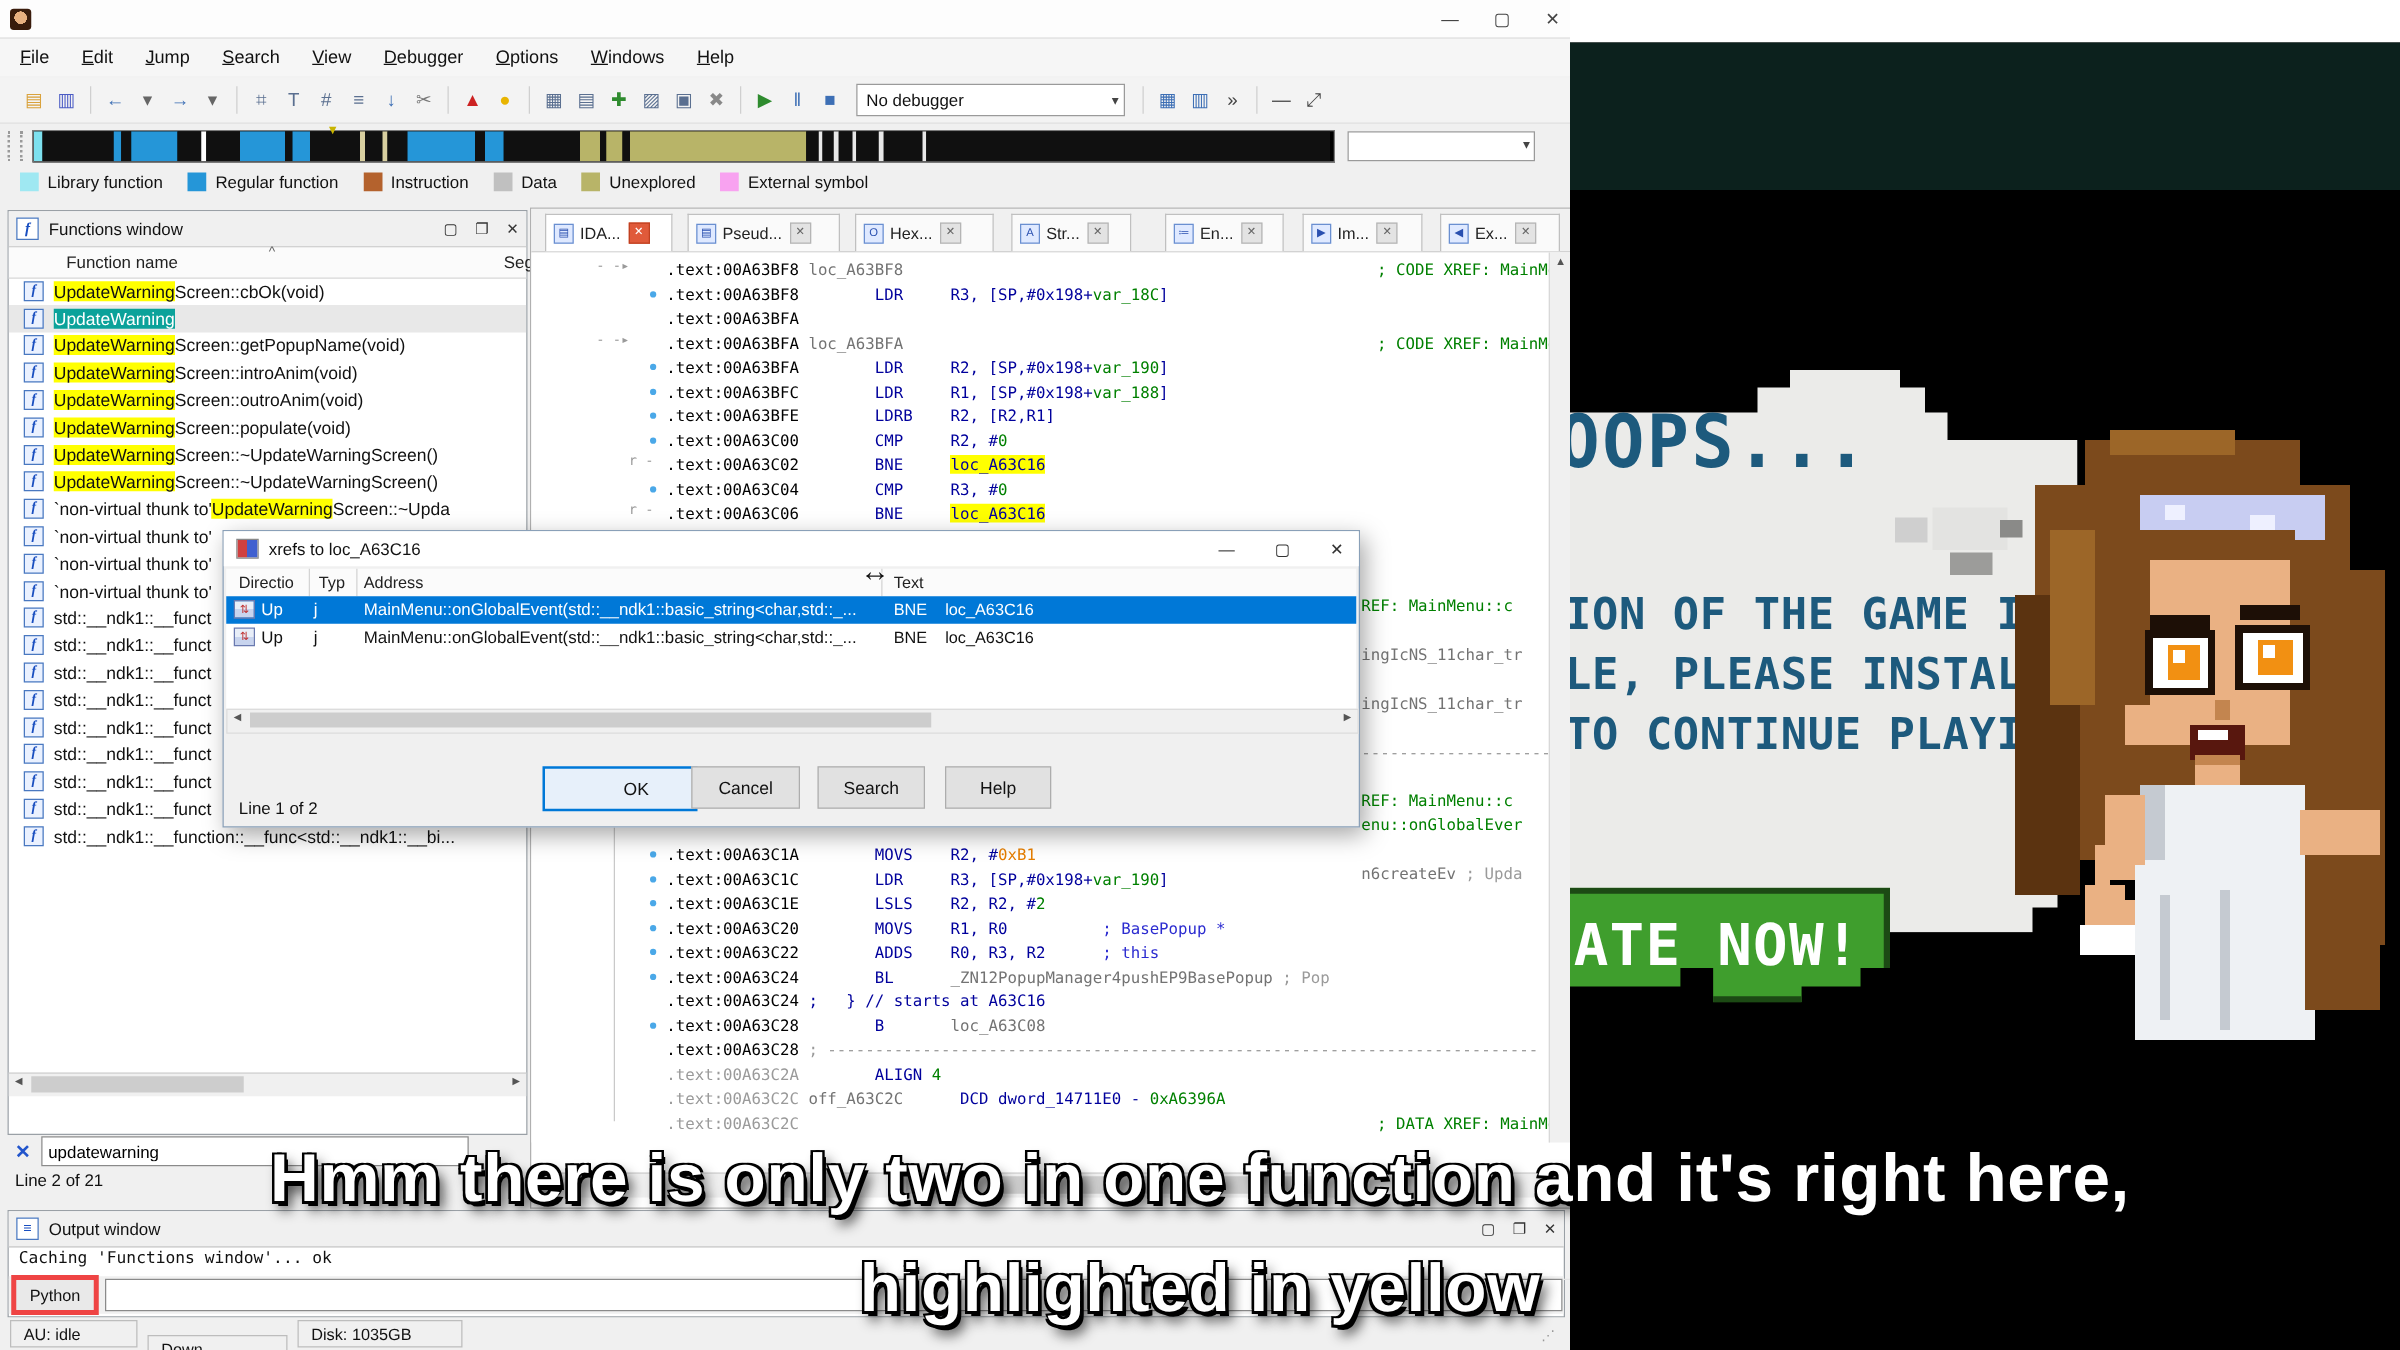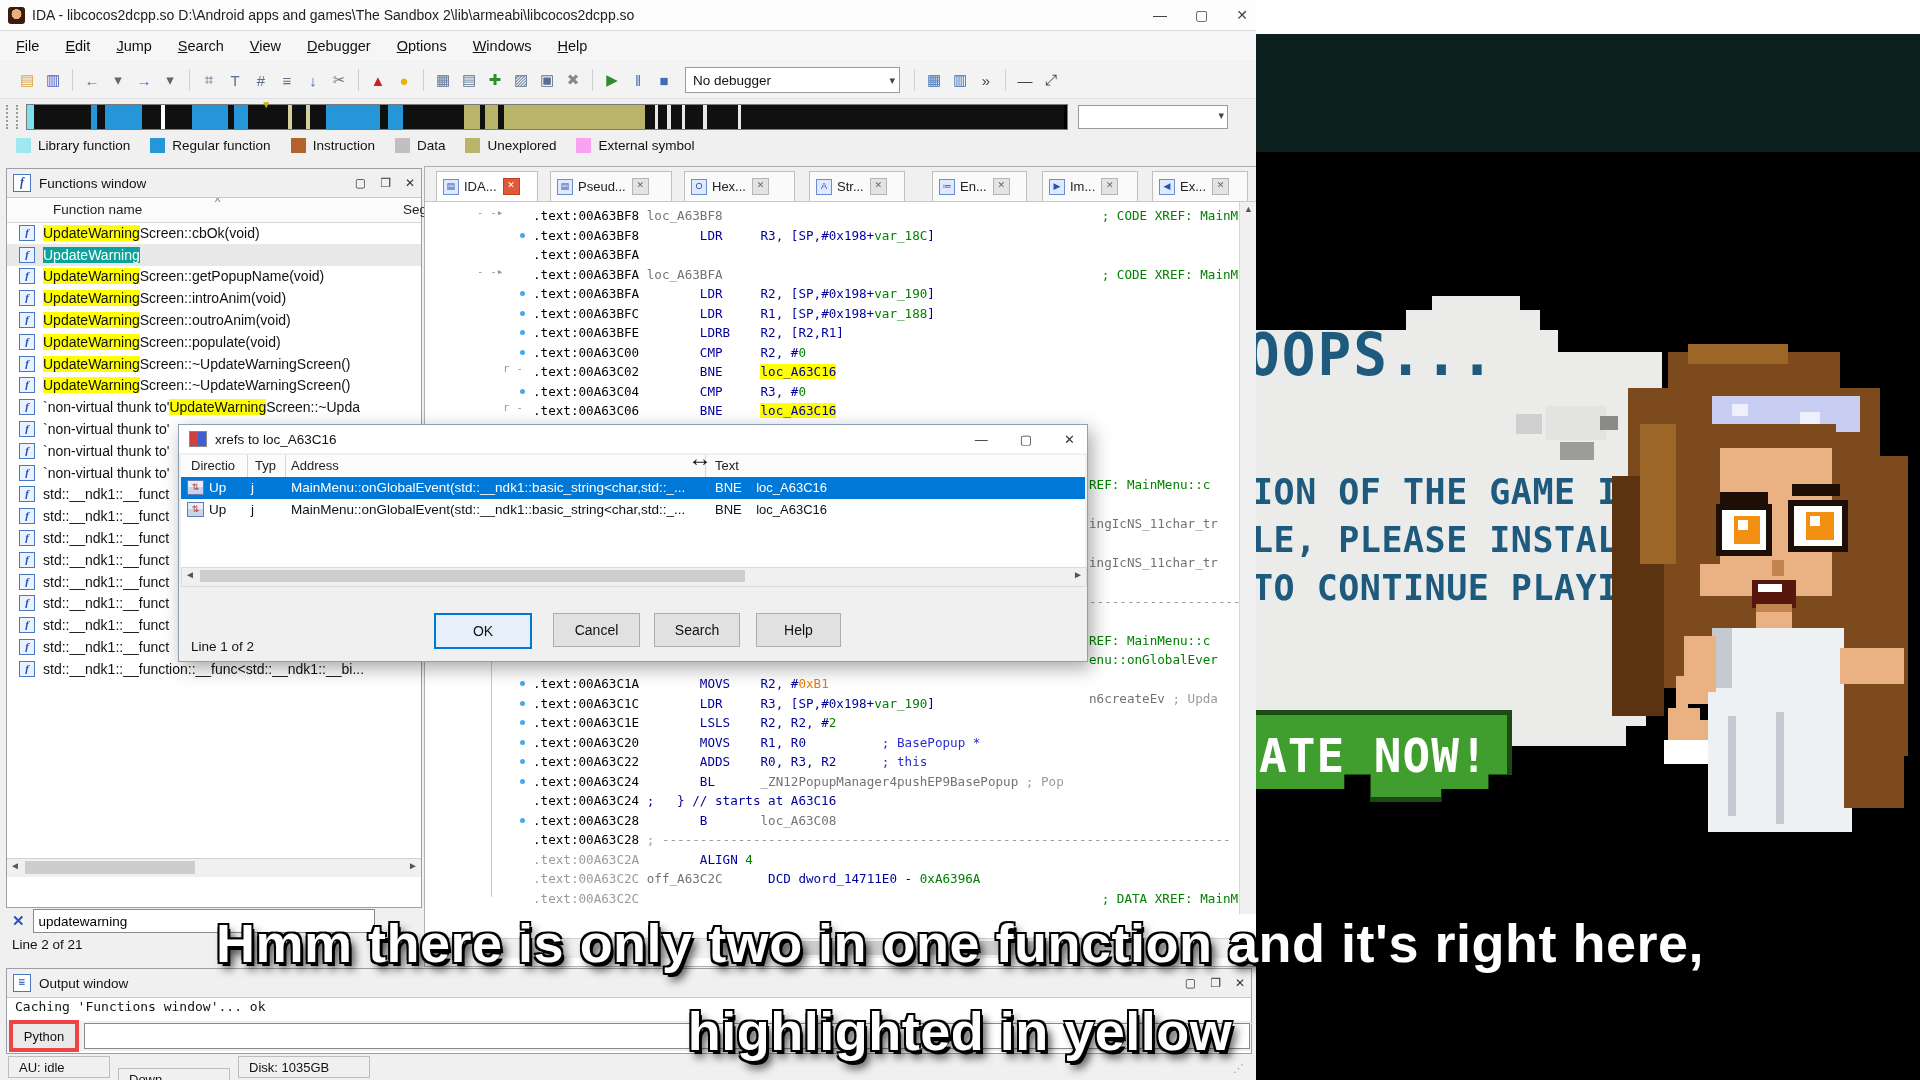--- a/index.html
+++ b/index.html
@@ -97,21 +97,21 @@
   .xrow{position:relative;height:21.5px;display:flex;align-items:center;font-size:13.5px;color:#111;}
   .xrow.sel{background:#0078d7;color:#fff;}
   .xrow .xico{position:absolute;left:6px;width:15px;height:13px;background:linear-gradient(180deg,#e8eef8 50%,#c8d4ee 50%);border:1px solid #6a7ab0;color:#c03030;font-size:9px;line-height:12px;text-align:center;}
   .xrow .xdir{position:absolute;left:28px;} .xrow .xt{position:absolute;left:70px;}
   .xrow .xaddr{position:absolute;left:110px;width:415px;overflow:hidden;white-space:nowrap;}
   .xrow .xtext{position:absolute;left:534px;white-space:pre;font-size:13px;}
   #xdlg-hscroll{position:absolute;left:2px;top:142px;width:904px;height:18px;background:#f0f0f0;border:1px solid #dcdcdc;}
   #xdlg-hscroll .thumb{position:absolute;left:18px;top:2px;width:545px;height:12px;background:#cdcdcd;}
   #xdlg-btns{position:absolute;left:0;top:188px;width:100%;height:34px;}
   .dbtn{position:absolute;height:32px;background:#e1e1e1;border:1px solid #adadad;font-size:14px;color:#111;display:flex;align-items:center;justify-content:center;}
-  .dbtn.def{border:2px solid #0078d7;background:#e7f0fa;}
+  .dbtn.def{border:2px solid #0078d7;background:#e7f0fa;padding-left:26px;}
   #xdlg-status{position:absolute;left:12px;top:214px;font-size:13.5px;color:#111;}
   #rescur{position:absolute;left:688px;top:444px;z-index:60;font-size:24px;font-weight:bold;color:#111;text-shadow:0 0 2px #fff,0 0 2px #fff,0 0 3px #fff;}
   
   #game{position:absolute;left:1256px;top:0;width:664px;height:1080px;background:#000;overflow:hidden;}
   #g-white{position:absolute;left:0;top:0;width:664px;height:34px;background:#fff;}
   #g-teal{position:absolute;left:0;top:34px;width:664px;height:118px;background:#0c211d;}
   #bubble{position:absolute;left:0;top:296px;width:410px;height:450px;background:#ebebe9;clip-path:polygon(0 34px,150px 34px,150px 14px,176px 14px,176px 0,264px 0,264px 14px,284px 14px,284px 34px,302px 34px,302px 56px,406px 56px,406px 404px,390px 404px,390px 430px,370px 430px,370px 450px,0 450px);}
   .gfrag{position:absolute;}
   #g-head{position:absolute;left:-10px;top:322px;font:bold 56px "DejaVu Sans Mono",monospace;letter-spacing:2px;transform:scaleY(1.05);}
   .g-line{position:absolute;left:-4px;font:bold 35px "DejaVu Sans Mono",monospace;letter-spacing:0.5px;white-space:nowrap;}
@@ -124,21 +124,20 @@
 </style>
 </head>
 <body>
 
 <div id="stage">
 
   <div id="ida">
 
     <div id="titlebar">
       <div id="app-icon"></div>
-      <div id="title-text">IDA - libcocos2dcpp.so D:\Android apps and games\The Sandbox 2\lib\armeabi\libcocos2dcpp.so</div>
       <div class="cap-btns">
         <span>—</span>
         <span>▢</span>
         <span>✕</span>
       </div>
     </div>
 
     <div id="menubar">
         <span class="mi"><u>F</u>ile</span>
         <span class="mi"><u>E</u>dit</span>

